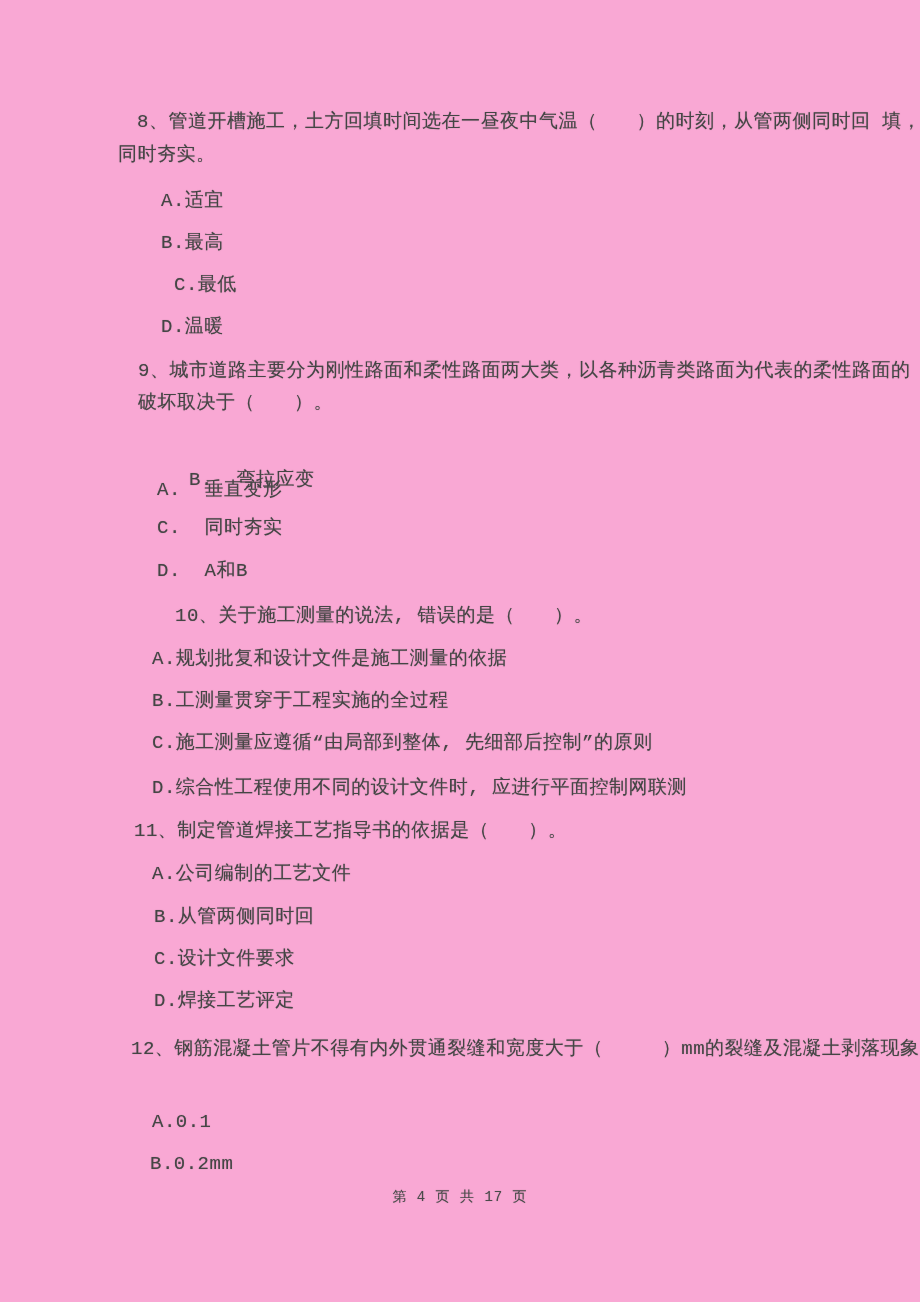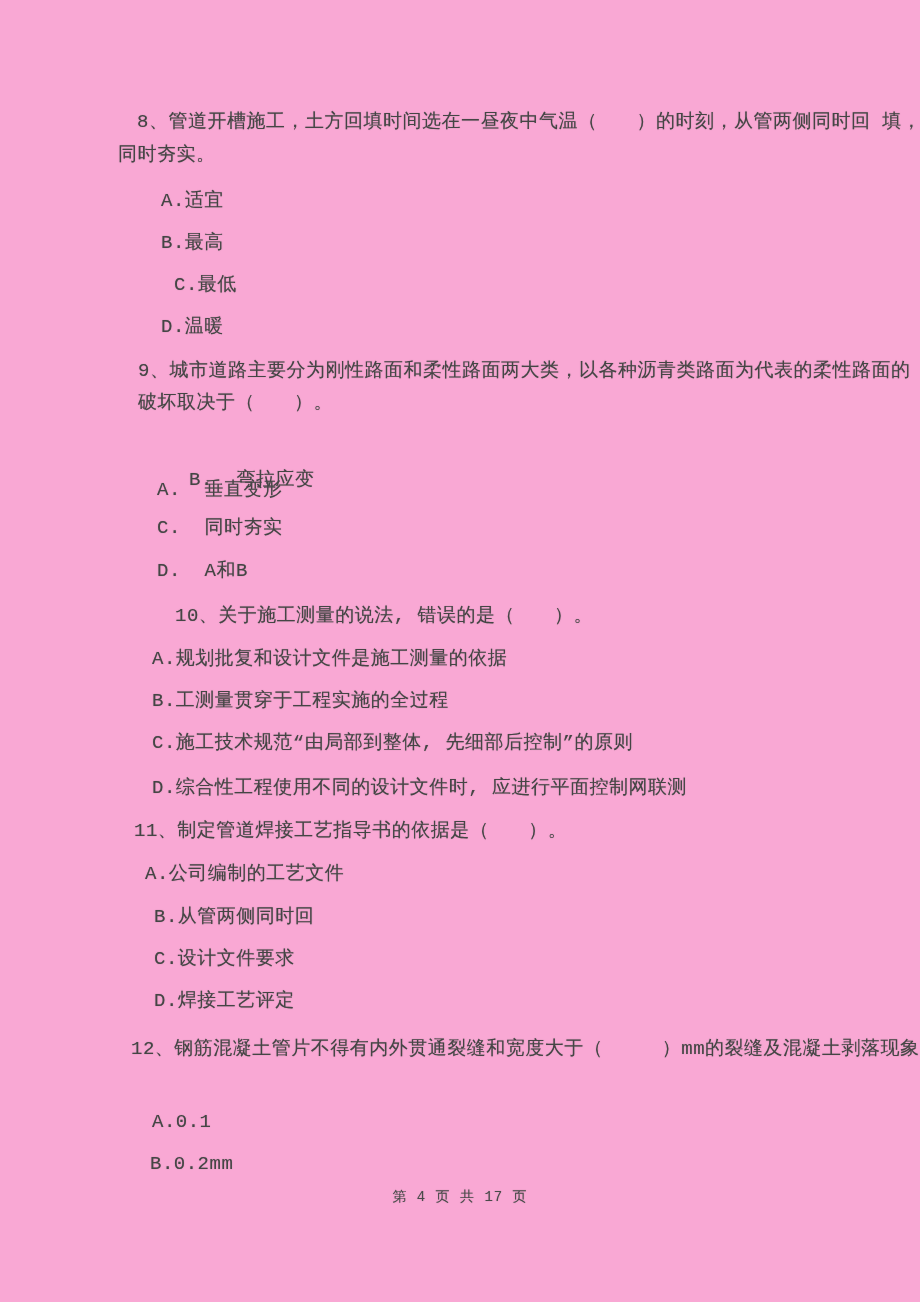--- a/index.html
+++ b/index.html
@@ -58,27 +58,27 @@
     <div class="t" style="left:157px; top:430px;margin-top:47px;">A.  垂直变形</div>
     <div class="t" style="left:157px; top:467px;margin-left:32px;">B.  弯拉应变</div>
     <div class="t" style="left:157px; top:515px;">C.  同时夯实</div>
     <div class="t" style="left:157px; top:558px;">D.  A和B</div>
   </div>
 
   <div>
     <div class="t" style="left:133px; top:603px;margin-left:42px;">10、关于施工测量的说法, 错误的是（　　）。</div>
     <div class="t" style="left:152px; top:646px;">A.规划批复和设计文件是施工测量的依据</div>
     <div class="t" style="left:152px; top:688px;">B.工测量贯穿于工程实施的全过程</div>
-    <div class="t" style="left:152px; top:730px;">C.施工技术规范“由局部到整体, 先细部后控制”的原则</div>
+    <div class="t" style="left:152px; top:730px;">C.施工测量应遵循“由局部到整体, 先细部后控制”的原则</div>
     <div class="t" style="left:152px; top:775px;">D.综合性工程使用不同的设计文件时, 应进行平面控制网联测</div>
   </div>
 
   <div>
     <div class="t" style="left:134px; top:818px;">11、制定管道焊接工艺指导书的依据是（　　）。</div>
-    <div class="t" style="left:145px; top:861px;">A.公司编制的工艺文件</div>
+    <div class="t" style="left:152px; top:861px;">A.公司编制的工艺文件</div>
     <div class="t" style="left:154px; top:904px;">B.从管两侧同时回</div>
     <div class="t" style="left:154px; top:946px;">C.设计文件要求</div>
     <div class="t" style="left:154px; top:988px;">D.焊接工艺评定</div>
   </div>
 
   <div>
     <div class="t" style="left:131px; top:1036px;">12、钢筋混凝土管片不得有内外贯通裂缝和宽度大于（　　　）mm的裂缝及混凝土剥落现象。</div>
     <div class="t" style="left:152px; top:1109px;">A.0.1</div>
     <div class="t" style="left:150px; top:1151px;">B.0.2mm</div>
   </div>

